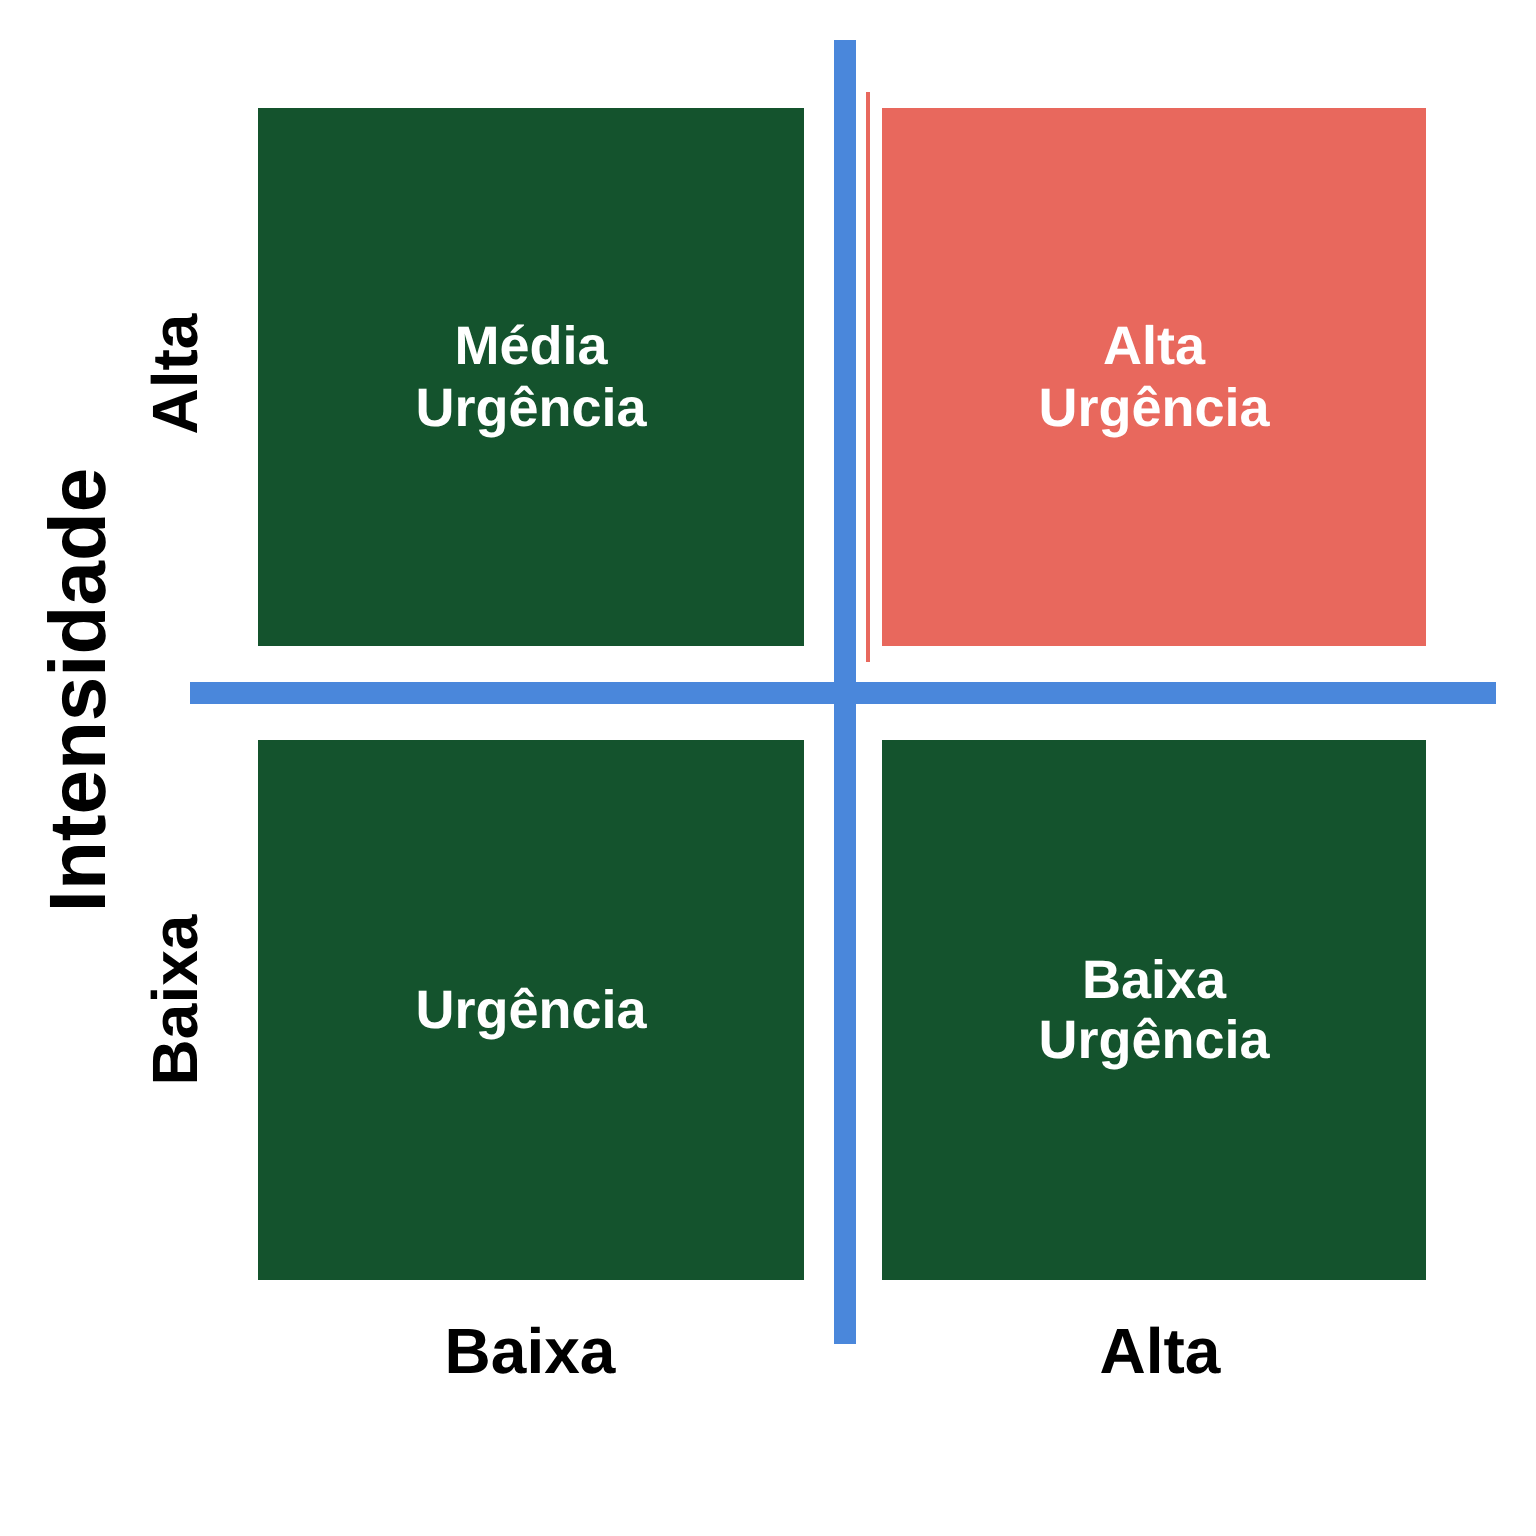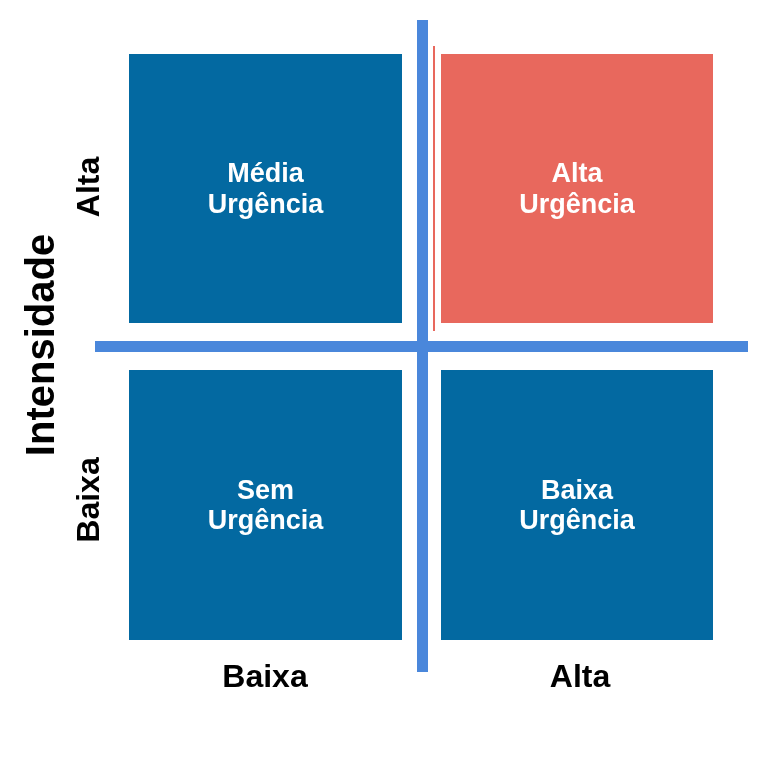--- a/index.html
+++ b/index.html
@@ -47,21 +47,21 @@
   .frame.br { left: 433px; top: 362px; width: 288px; height: 286px; }
 
   .fill {
     width: 100%;
     height: 100%;
     display: flex;
     align-items: center;
     justify-content: center;
     text-align: center;
   }
-  .fill.green { background: #0369a1; }
+  .fill.green { background: #14532d; }
   .fill.red   { background: #e8685d; }
 
   .qlabel {
     color: #ffffff;
     font-size: 27px;
     font-weight: bold;
     line-height: 1.12;
   }
 
   
@@ -107,21 +107,20 @@
       <div class="qlabel">
         <div>Alta</div>
         <div>Urgência</div>
       </div>
     </div>
   </div>
 
   <div class="frame bl">
     <div class="fill green">
       <div class="qlabel">
-        <div>Sem</div>
         <div>Urgência</div>
       </div>
     </div>
   </div>
 
   <div class="frame br">
     <div class="fill green">
       <div class="qlabel">
         <div>Baixa</div>
         <div>Urgência</div>

